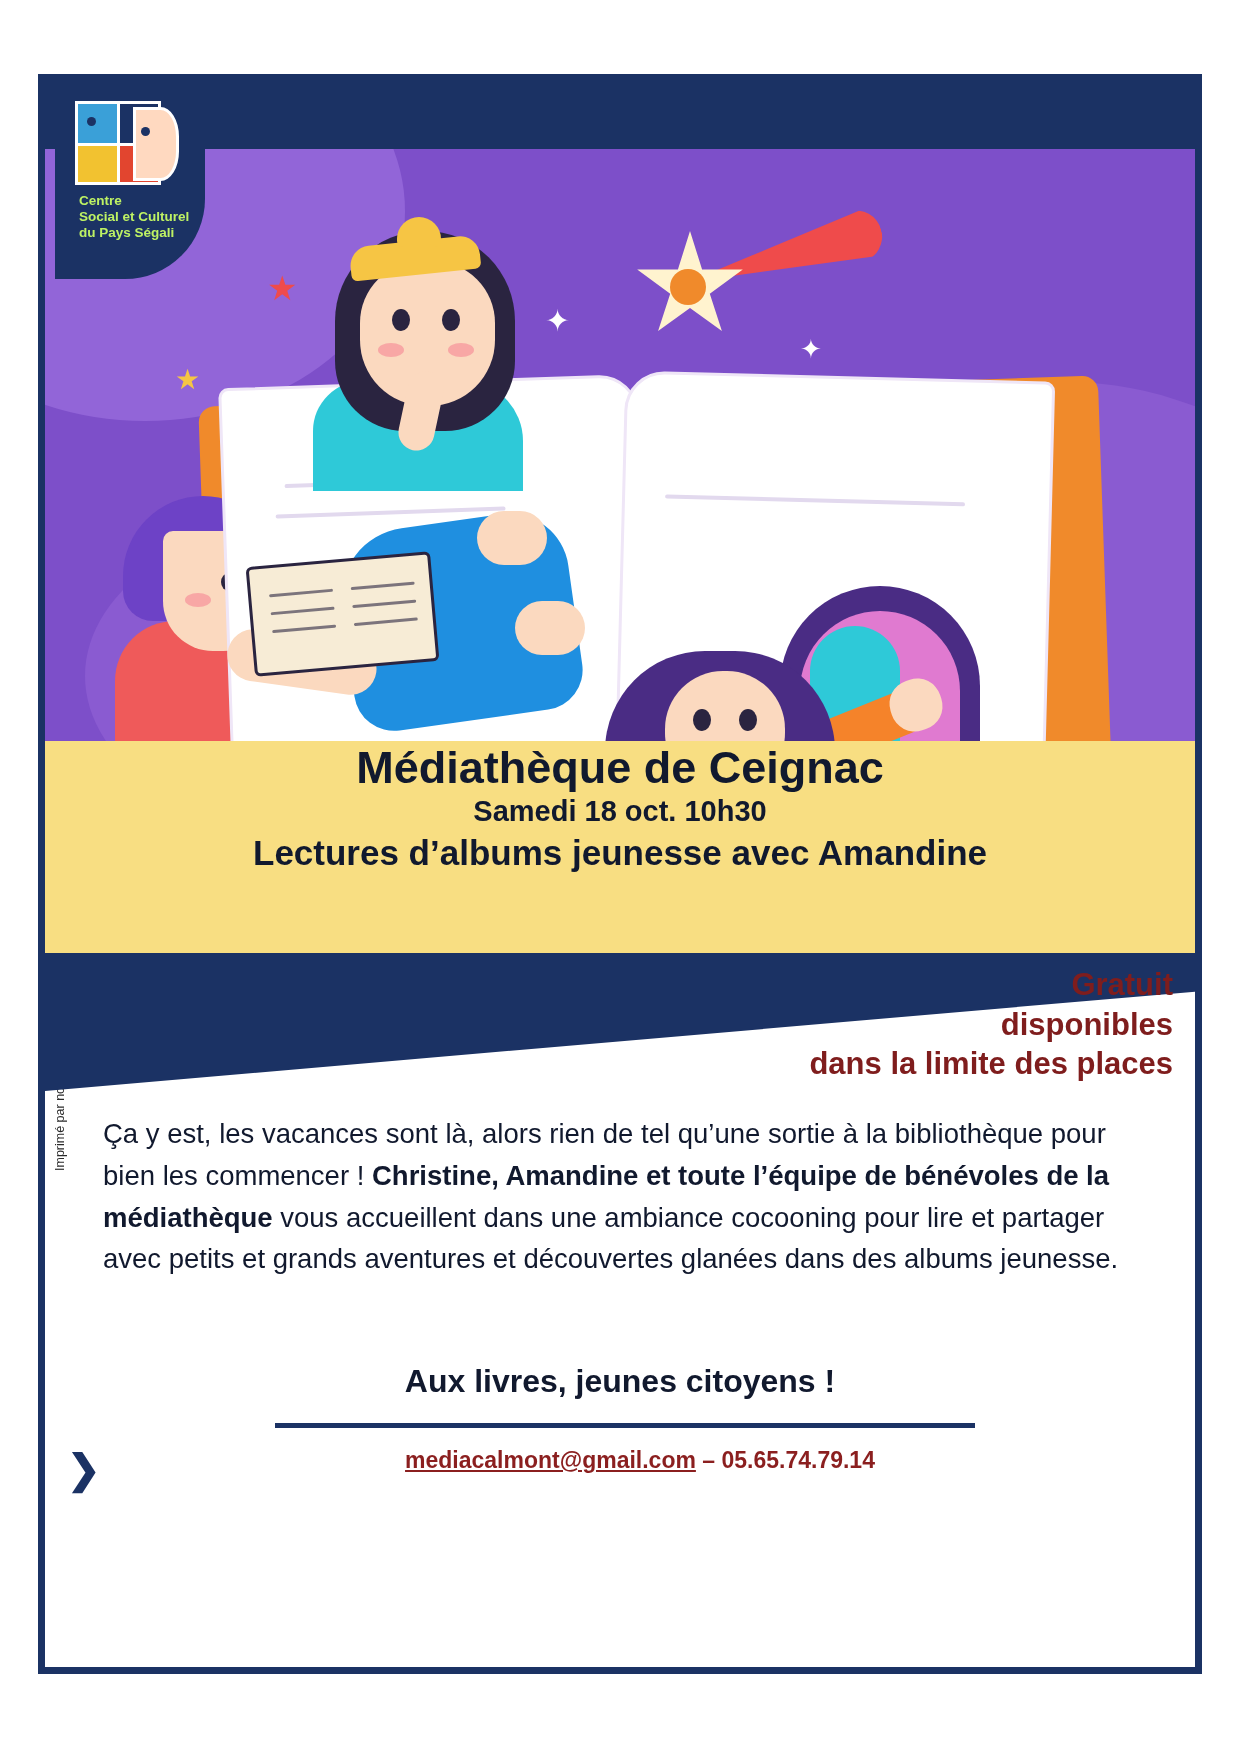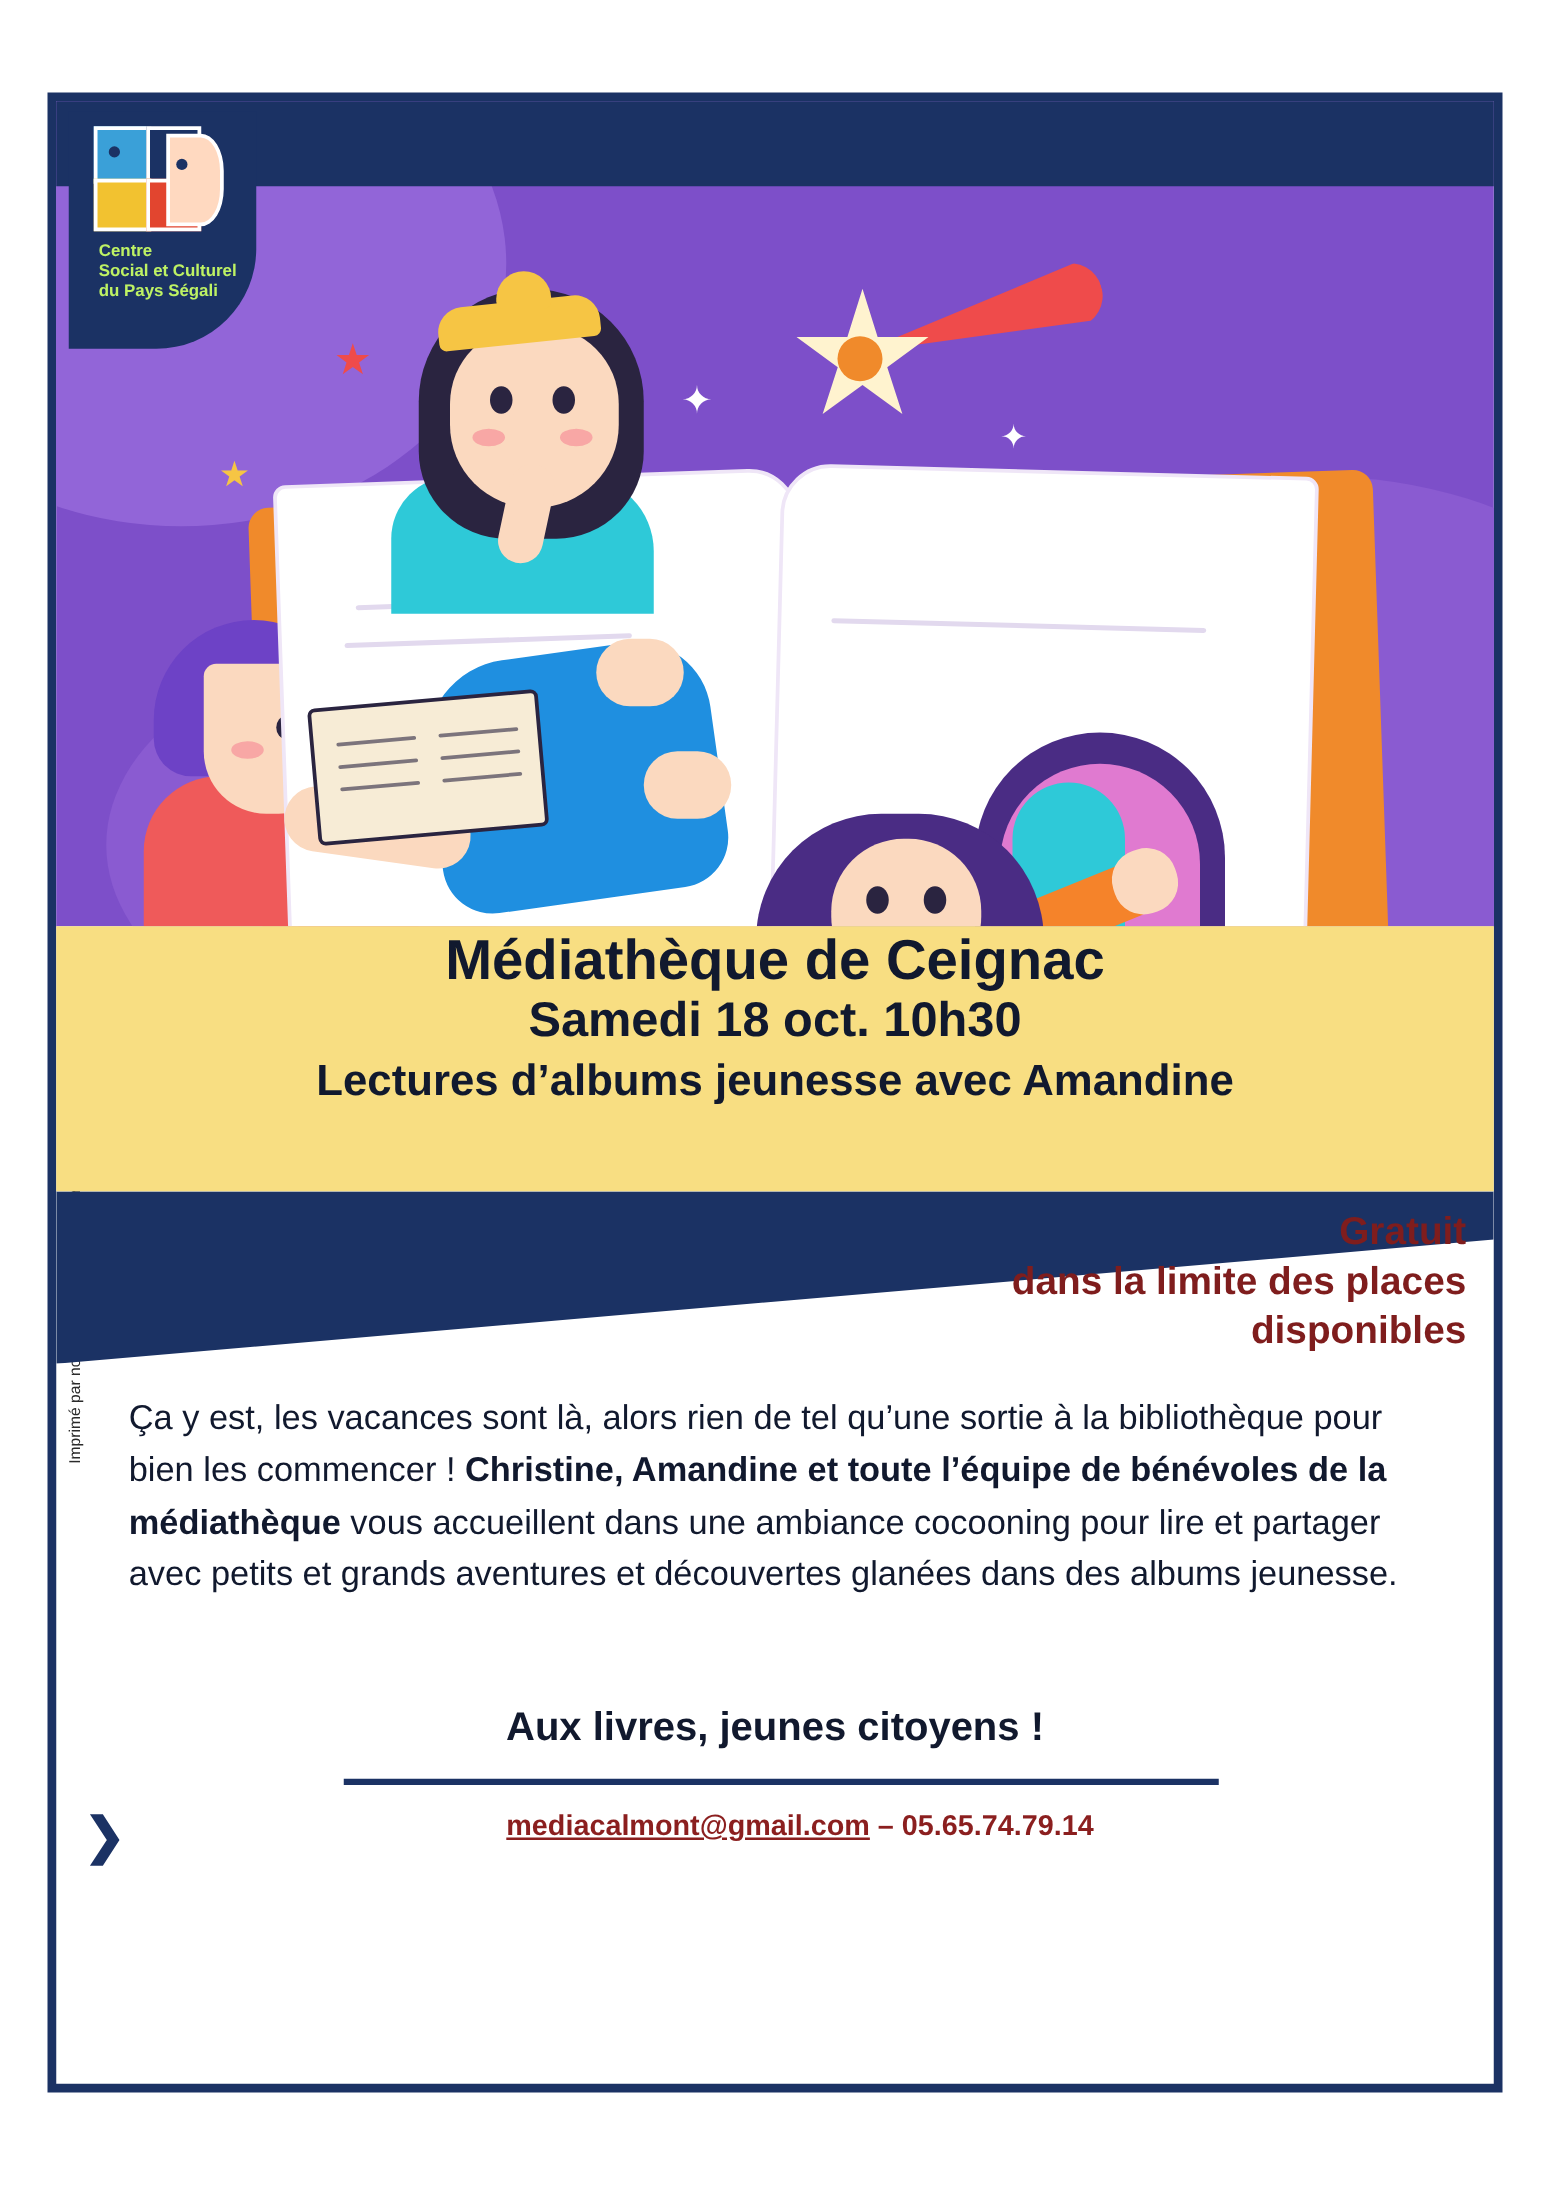--- a/index.html
+++ b/index.html
@@ -323,21 +323,21 @@
     box-sizing: border-box;
   }
   .yb-line1 {
     color: #11192e;
     font-size: 45px;
     font-weight: bold;
     line-height: 1.18;
   }
   .yb-line2 {
     color: #11192e;
-    font-size: 39px;
+    font-size: 29px;
     font-weight: bold;
     line-height: 1.2;
   }
   .yb-line3 {
     color: #11192e;
     font-size: 35px;
     font-weight: bold;
     line-height: 1.25;
     margin-top: 2px;
   }
@@ -533,22 +533,22 @@
 
   <div class="yellow-band">
     <div class="yb-line1">Médiathèque de Ceignac</div>
     <div class="yb-line2">Samedi 18 oct. 10h30</div>
     <div class="yb-line3">Lectures d’albums jeunesse avec Amandine</div>
   </div>
 
   <div class="wedge"></div>
   <div class="gratuit">
     <div>Gratuit</div>
+    <div>disponibles</div>
     <div>dans la limite des places</div>
-    <div>disponibles</div>
   </div>
 
   <div class="body-copy"><span>Ça y est, les vacances sont là,  alors rien de tel qu’une sortie à la bibliothèque pour bien les commencer ! </span><b>Christine, Amandine et toute l’équipe de bénévoles de la médiathèque</b><span> vous accueillent dans une ambiance cocooning pour lire et partager avec petits et grands aventures et découvertes glanées dans des albums jeunesse.</span></div>
 
   <div class="tagline">Aux livres, jeunes citoyens !</div>
   <div class="rule"></div>
 
   <div class="chev">❯</div>
   <div class="footer">
     <div><span class="mail">mediacalmont@gmail.com</span><span> – </span><span>05.65.74.79.14</span></div>

